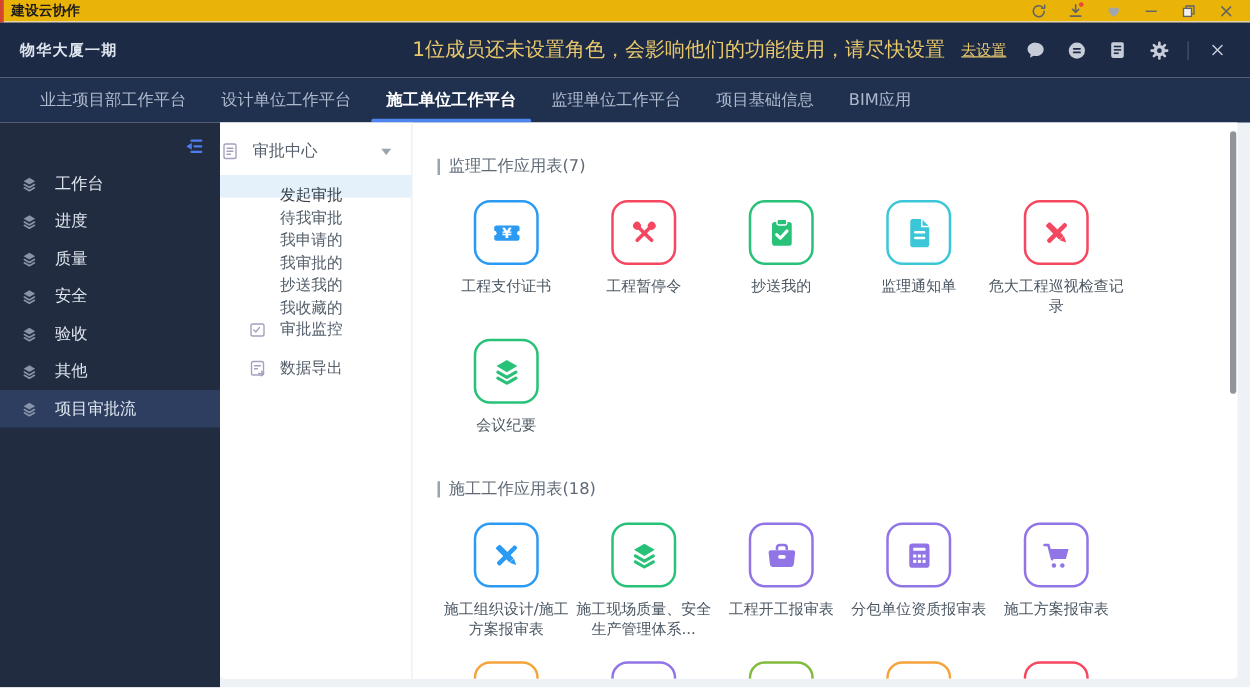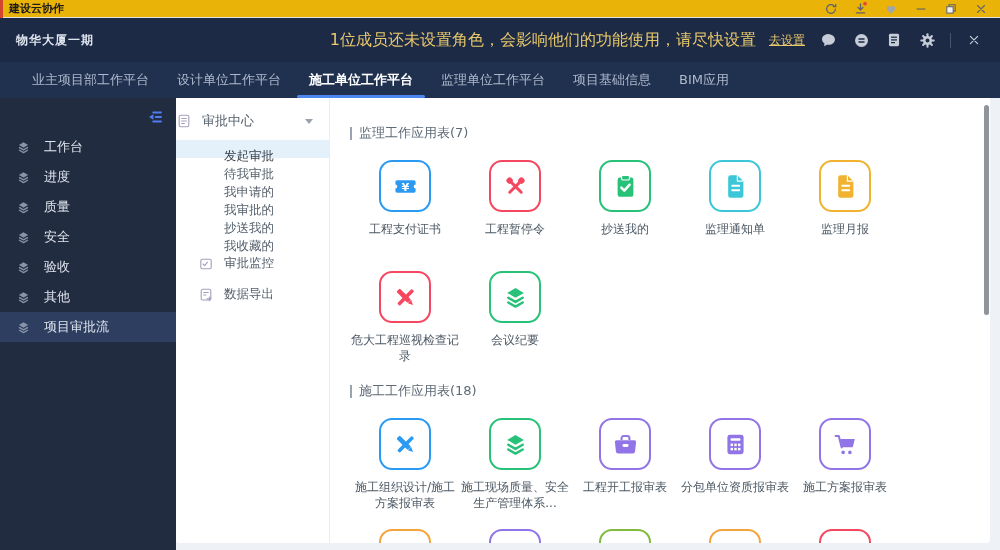--- a/index.html
+++ b/index.html
@@ -353,28 +353,20 @@
             </div>
           <div class="cell-label">抄送我的</div>
         </div>
         <div class="cell" style="color: rgb(60, 199, 216);">
           <div class="tile">
               <svg class="glyph" viewBox="0 0 24 24">
                 <use href="#g-doc"></use>
               </svg>
             </div>
           <div class="cell-label">监理通知单</div>
-        </div>
-        <div class="cell" style="color: rgb(241, 179, 47);">
-          <div class="tile">
-              <svg class="glyph" viewBox="0 0 24 24">
-                <use href="#g-doc"></use>
-              </svg>
-            </div>
-          <div class="cell-label">监理月报</div>
         </div>
         <div class="cell" style="color: rgb(245, 71, 95);">
           <div class="tile">
               <svg class="glyph" viewBox="0 0 24 24">
                 <use href="#g-ruler"></use>
               </svg>
             </div>
           <div class="cell-label">危大工程巡视检查记录</div>
         </div>
         <div class="cell" style="color: rgb(39, 193, 120);">

